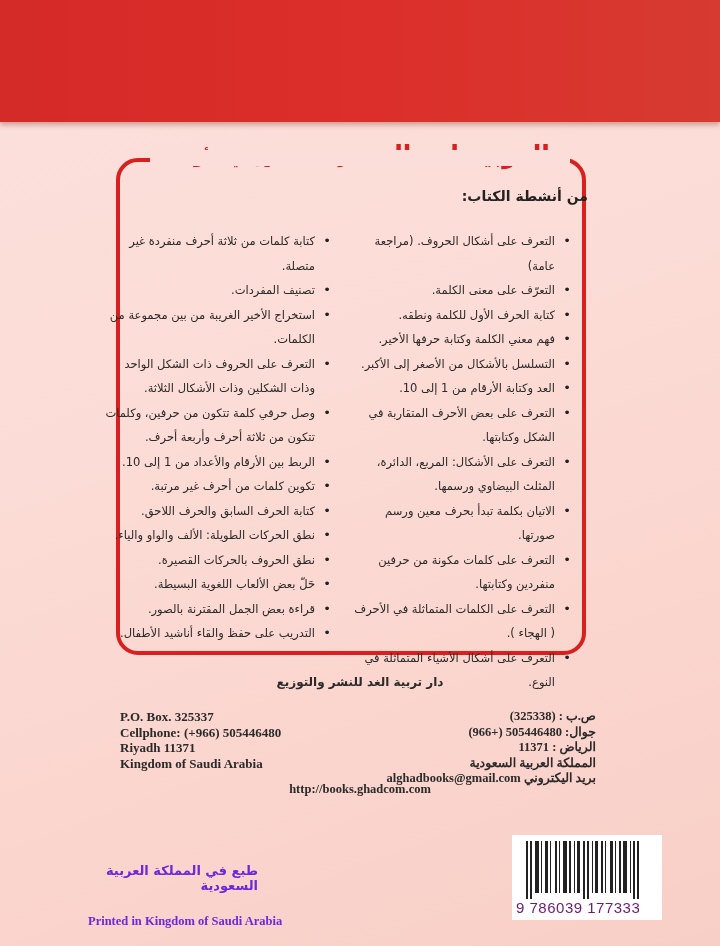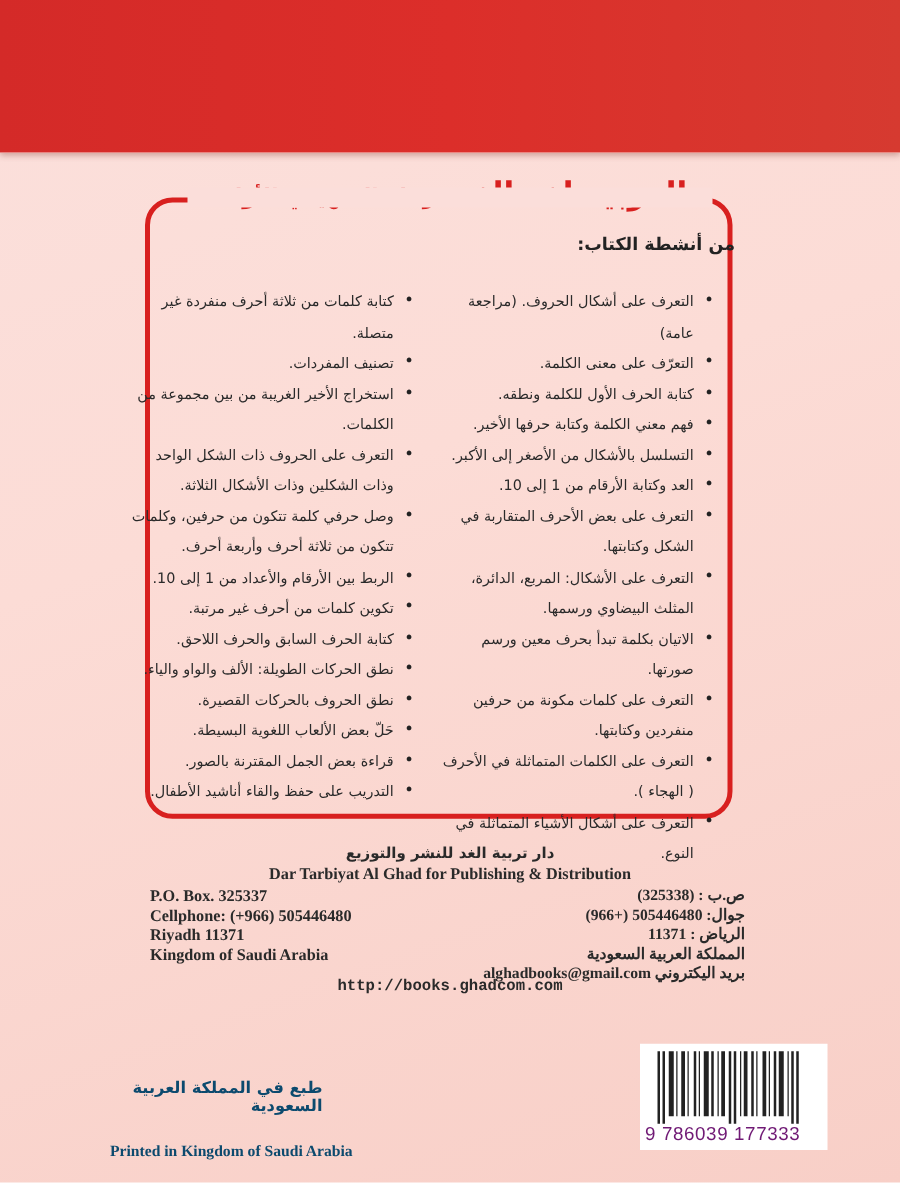--- a/index.html
+++ b/index.html
@@ -53,24 +53,24 @@
       font-family: "Liberation Serif", serif; font-weight: bold; font-size: 13px;
       line-height: 15.5px; color: #2a2a2a;
     }
     .contact-ar {
       position: absolute; top: 709px; right: 124px; direction: rtl; text-align: right;
       font-family: "Liberation Serif", serif; font-weight: bold; font-size: 12.5px;
       line-height: 15.5px; color: #2a2a2a;
     }
     .website {
       position: absolute; top: 782px; left: 0; width: 720px; text-align: center;
-      font-family: Liberation Mono, monospace; font-weight: bold; font-size: 12.5px; color: #2a2a2a;
+      font-family: Liberation Serif, serif; font-weight: bold; font-size: 12.5px; color: #2a2a2a;
     }
     .printed {
-      position: absolute; top: 863px; left: 88px; color: #0c4a6e;
+      position: absolute; top: 863px; left: 88px; color: #6d28d9;
     }
     .printed .ar { direction: rtl; text-align: right; width: 170px; font-size: 13px; font-weight: bold; }
     .printed .en { font-family: Liberation Serif, serif; font-weight: bold; font-size: 12.5px; margin-top: 21px; }
     .barcode {
       position: absolute; left: 512px; top: 835px; width: 150px; height: 85px;
       background: #fff;
     }
     .barcode .bars {
       position: absolute; left: 14px; top: 6px; width: 132px; height: 56px;
       display: flex; align-items: flex-start;
@@ -122,21 +122,20 @@
   <li>كتابة الحرف السابق والحرف اللاحق.</li>
   <li>نطق الحركات الطويلة: الألف والواو والياء.</li>
   <li>نطق الحروف بالحركات القصيرة.</li>
   <li>حَلّ بعض الألعاب اللغوية البسيطة.</li>
   <li>قراءة بعض الجمل المقترنة بالصور.</li>
   <li>التدريب على حفظ والقاء أناشيد الأطفال.</li>
 </ul>
 
 <div class="publisher">
   <div class="ar">دار تربية الغد للنشر والتوزيع</div>
-  <div class="en">Dar Tarbiyat Al Ghad for Publishing &amp; Distribution</div>
 </div>
 
 <div class="contact-en">
   <div>P.O. Box. 325337</div>
   <div>Cellphone: (+966) 505446480</div>
   <div>Riyadh 11371</div>
   <div>Kingdom of Saudi Arabia</div>
 </div>
 
 <div class="contact-ar">

